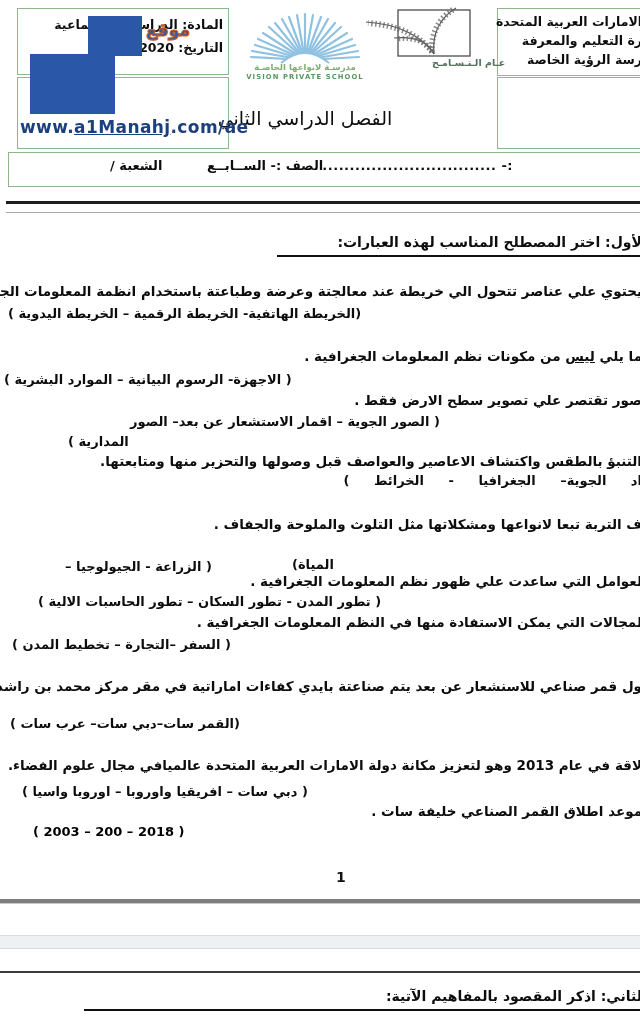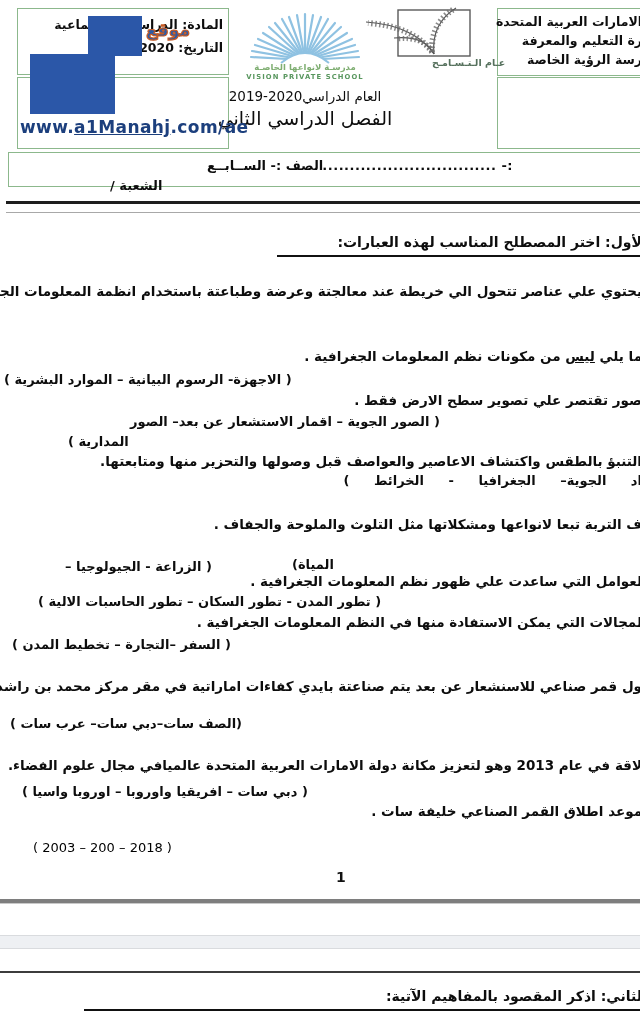--- a/index.html
+++ b/index.html
@@ -74,45 +74,45 @@
         <line x1="60" y1="50" x2="113" y2="41"></line>
     </g>
     <ellipse cx="60" cy="53" rx="17" ry="9" fill="#ffffff"></ellipse>
     <path d="M36,53 Q60,33 84,53" fill="#ffffff" stroke="#8fc2e2" stroke-width="2"></path>
   </svg>
   <div class="ar" style="position:absolute;left:246px;top:62px;width:118px;text-align:center;font-size:8.5px;">
     <span class="mini-green">مدرسـة لانواعها الخاصـة</span>
   </div>
   <div style="position:absolute;left:240px;top:73px;width:130px;text-align:center;font-size:6.8px;letter-spacing:1.1px;color:#58965e;font-weight:700;">VISION PRIVATE SCHOOL</div>
 
-  <div class="ar" style="position:absolute;left:200px;top:88px;width:210px;text-align:center;font-weight:400;font-size:13.5px;white-space:nowrap;">العام الدراسي2020-2019</div>
   <div class="ar" style="position:absolute;left:200px;top:107px;width:210px;text-align:center;font-weight:400;font-size:19px;white-space:nowrap;">الفصل الدراسي الثاني</div>
 
   <div class="ar hdr-small" style="position:absolute;left:18px;top:13px;width:205px;text-align:right;padding-right:3px;line-height:23px;z-index:1;">
     <div>المادة: الدراسات الآجتماعية</div>
     <div>التاريخ: 2020/ 1 /17</div>
   </div>
 
   <div class="blue-shape" style="left:88px;top:16px;width:54px;height:40px;"></div>
   <div class="blue-shape" style="left:30px;top:54px;width:85px;height:60px;"></div>
   <div class="wm ar" style="left:146px;top:20px;font-size:17px;">موقع</div>
 
   <div class="link" style="position:absolute;left:20px;top:117px;z-index:6;"><span>www.</span><span class="u">a1Manahj</span><span>.com/ae</span></div>
 
   <div class="gbox" style="left:8px;right:-6px;top:152px;height:33px;"></div>
   <div class="ar dots" style="position:absolute;right:127px;top:158px;font-size:13px;">:- ................................</div>
   <div class="ar" style="position:absolute;left:207px;top:158px;font-size:13px;">الصف :- الســابــع</div>
-  <div class="ar" style="position:absolute;left:110px;top:158px;font-size:13px;margin-top:20px;">الشعبة /</div>
+  <div class="ar" style="position:absolute;left:110px;top:158px;font-size:13px;">الشعبة /</div>
 
   <div style="position:absolute;left:6px;right:0;top:201px;height:3px;background:#1e1e1e;"></div>
   <div style="position:absolute;left:6px;right:0;top:212px;height:1px;background:#a8a8a8;"></div>
 
   <div class="ar ln qtitle" style="top:234px;right:-2px;width:365px;">لأول: اختر المصطلح المناسب لهذه العبارات:</div>
 
   <div class="ar ln flush" style="top:283px;">يحتوي علي عناصر تتحول الي خريطة عند معالجتة وعرضة وطباعتة باستخدام انظمة المعلومات الجغرافية .</div>
+  <div class="ar ln opt" style="top:306px;left:8px;">(الخريطة الهاتفية- الخريطة الرقمية – الخريطة اليدوية )</div>
 
   <div class="ar ln flush" style="top:348px;"><span>ما يلي </span><span class="u">ليس</span><span> من مكونات نظم المعلومات الجغرافية .</span></div>
   <div class="ar ln opt" style="top:372px;left:4px;">( الاجهزة- الرسوم البيانية – الموارد البشرية )</div>
 
   <div class="ar ln flush" style="top:392px;">صور تقتصر علي تصوير سطح الارض فقط .</div>
   <div class="ar ln opt" style="top:414px;left:130px;">( الصور الجوية – اقمار الاستشعار عن بعد– الصور</div>
   <div class="ar ln opt" style="top:434px;left:68px;">المدارية )</div>
 
   <div class="ar ln flush" style="top:453px;">التنبؤ بالطقس واكتشاف الاعاصير والعواصف قبل وصولها والتحزير منها ومتابعتها.</div>
   <div class="ar ln opt flush" style="top:473px;word-spacing:20px;">اد الجوية– الجغرافيا - الخرائط   )</div>
@@ -121,27 +121,27 @@
   <div class="ar ln opt" style="top:540px;left:65px;margin-top:19px;">( الزراعة - الجيولوجيا –</div>
   <div class="ar ln opt" style="top:557px;left:292px;">المياة)</div>
 
   <div class="ar ln flush" style="top:573px;">لعوامل التي ساعدت علي ظهور نظم المعلومات الجغرافية .</div>
   <div class="ar ln opt" style="top:594px;left:38px;">( تطور المدن -  تطور السكان – تطور الحاسبات الالية )</div>
 
   <div class="ar ln flush" style="top:614px;">لمجالات التي يمكن الاستفادة منها في النظم المعلومات الجغرافية .</div>
   <div class="ar ln opt" style="top:637px;left:12px;">( السفر –التجارة – تخطيط المدن )</div>
 
   <div class="ar ln flush" style="top:678px;">ول قمر صناعي للاسنشعار عن بعد يتم صناعتة بايدي كفاءات اماراتية في مقر مركز محمد بن راشد .</div>
-  <div class="ar ln opt" style="top:716px;left:10px;">(الصف سات–دبي سات– عرب سات )</div>
+  <div class="ar ln opt" style="top:716px;left:10px;">(القمر سات–دبي سات– عرب سات )</div>
 
   <div class="ar ln flush" style="top:757px;">لاقة في عام 2013 وهو لتعزيز مكانة دولة الامارات العربية المتحدة عالميافي مجال علوم الفضاء.</div>
   <div class="ar ln opt" style="top:784px;left:22px;">( دبي سات – افريقيا واوروبا – اوروبا واسيا )</div>
 
   <div class="ar ln flush" style="top:803px;">موعد اطلاق القمر الصناعي خليفة سات .</div>
-  <div class="ln opt" style="top:824px;left:33px;font-weight:400;direction:ltr;margin-top:16px;">( 2003 – 200 – 2018 )</div>
+  <div class="ln opt" style="top:824px;left:33px;font-weight:700;direction:ltr;">( 2003 – 200 – 2018 )</div>
 
   <div style="position:absolute;left:336px;top:869px;font-size:14px;font-weight:700;color:#111;">1</div>
 
   <div class="sep-gray" style="top:899px;"></div>
   <div class="sep-light" style="top:935px;"></div>
   <div class="sep-dark" style="top:971px;"></div>
 
   <div class="ar ln qtitle" style="top:988px;right:-2px;width:558px;">لثاني: اذكر المقصود بالمفاهيم الآتية:</div>
 
 </div>

